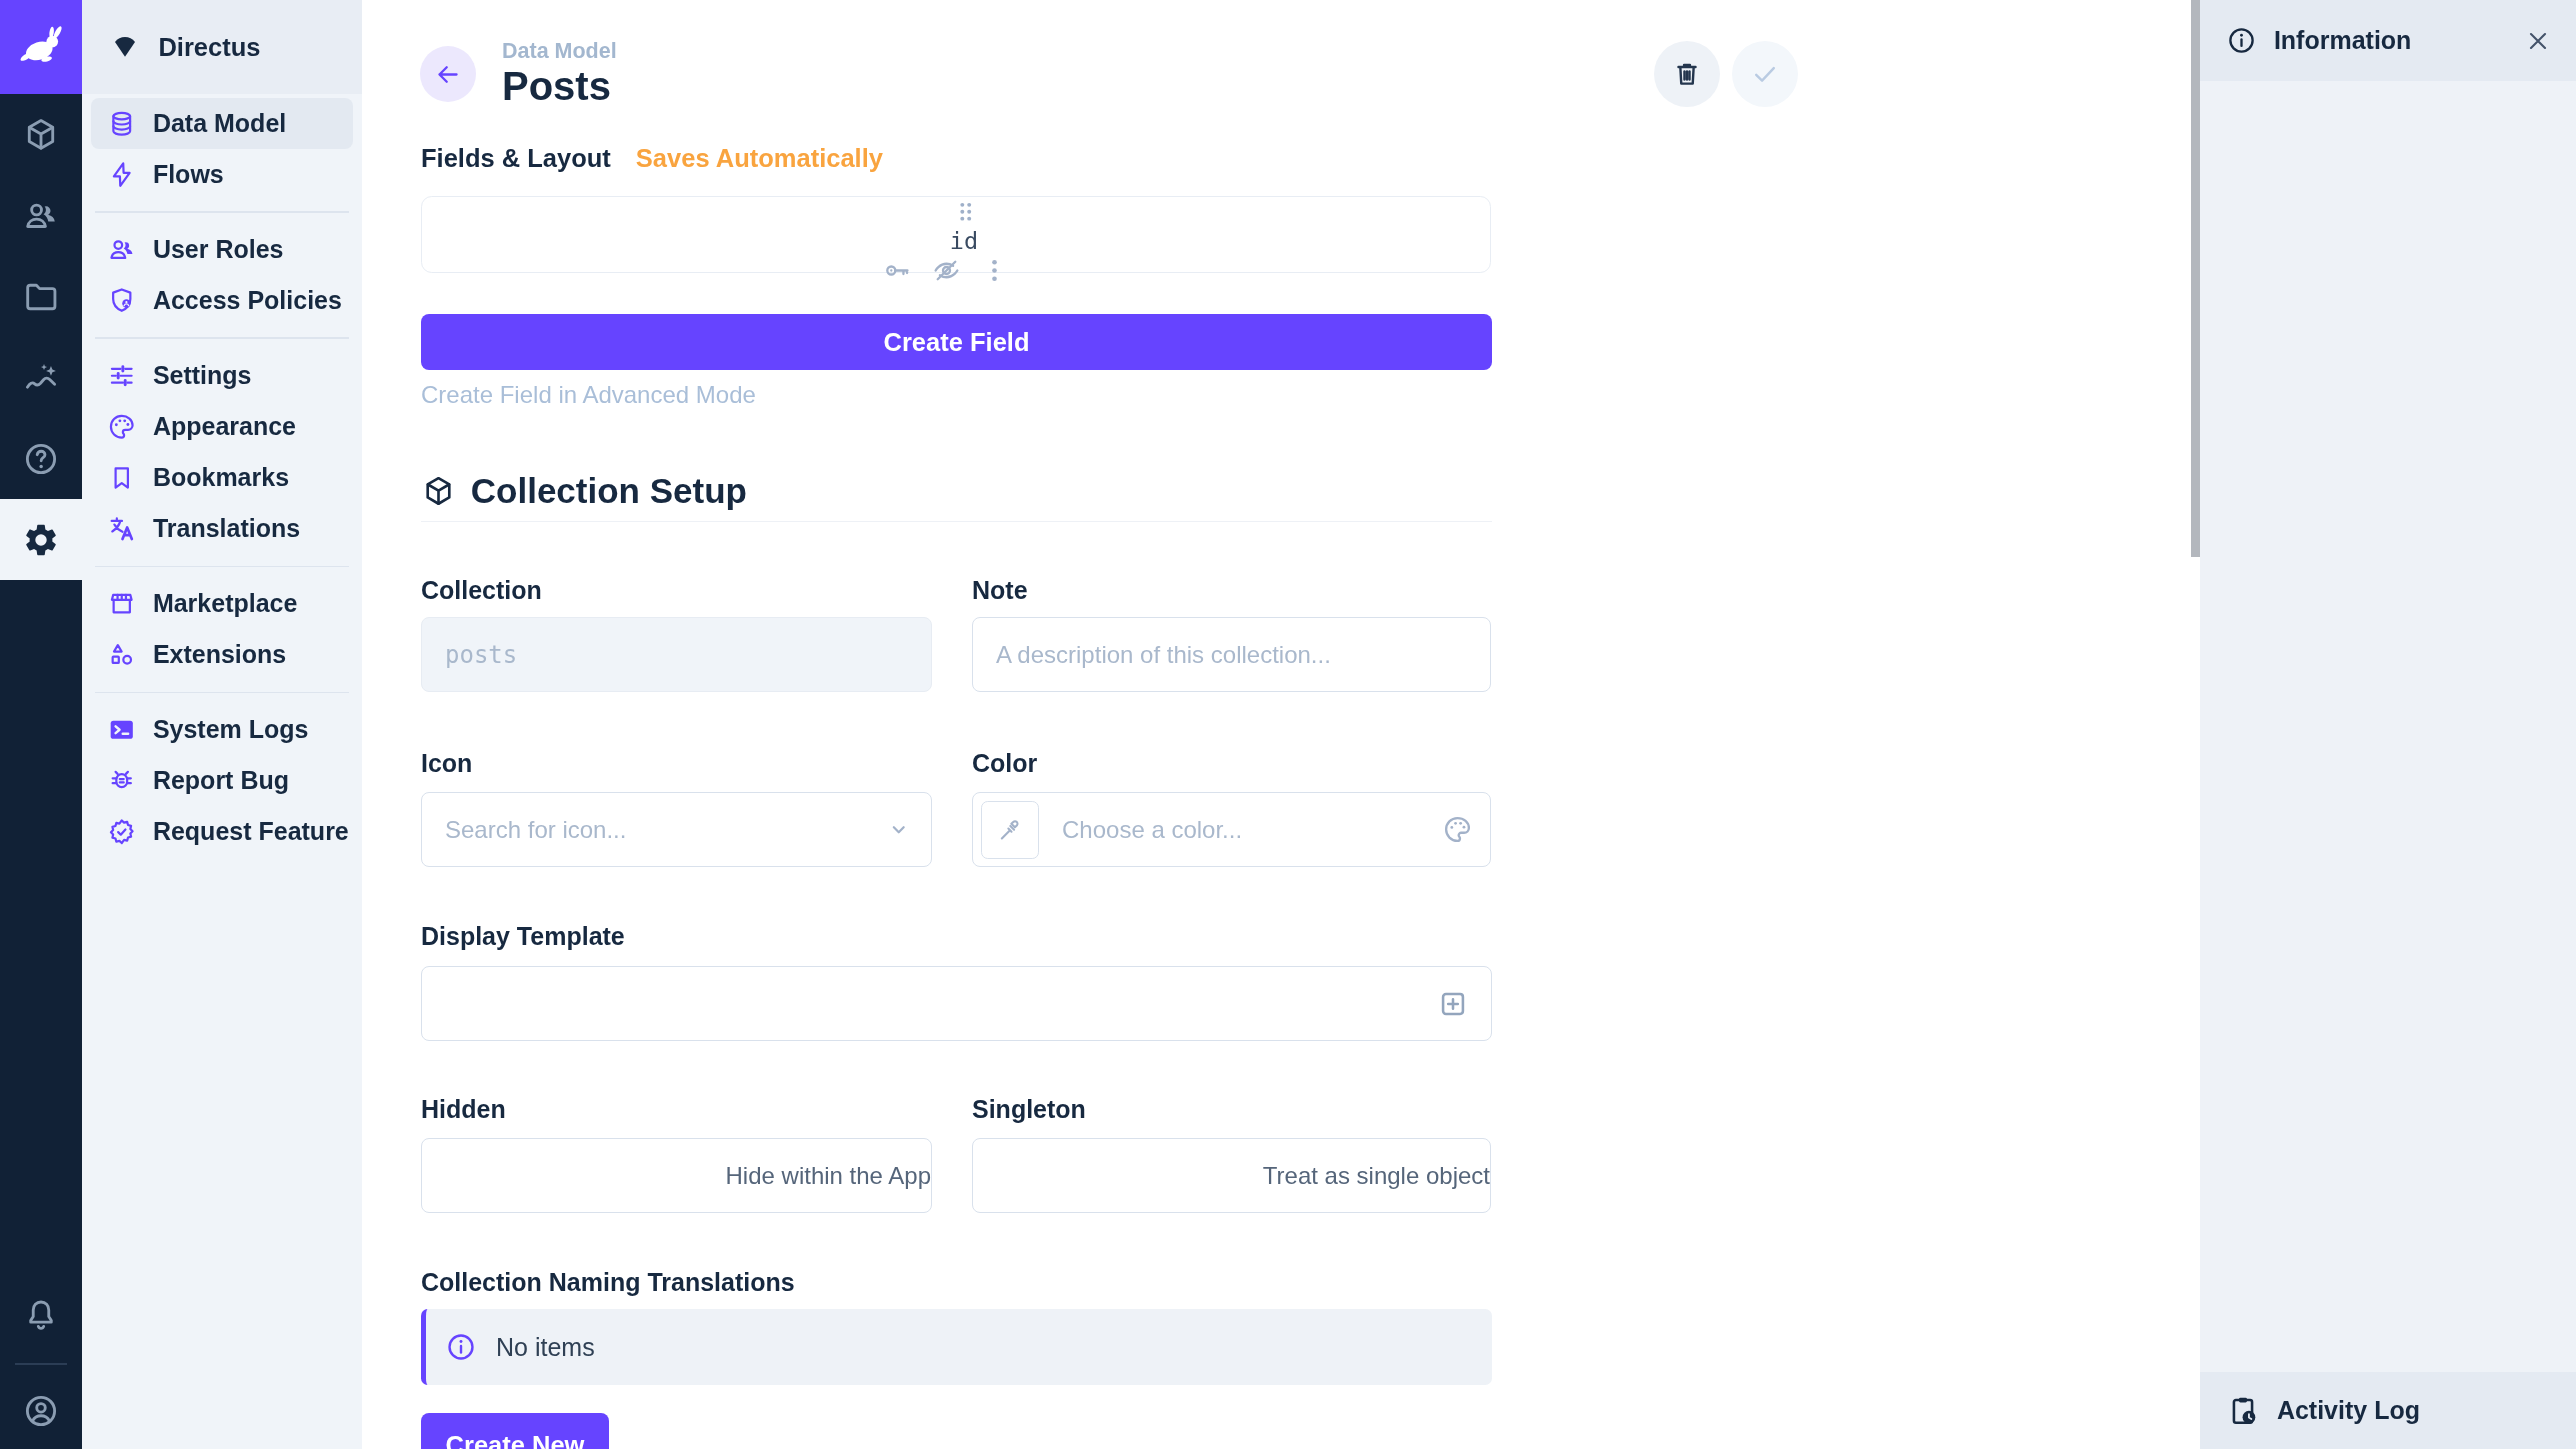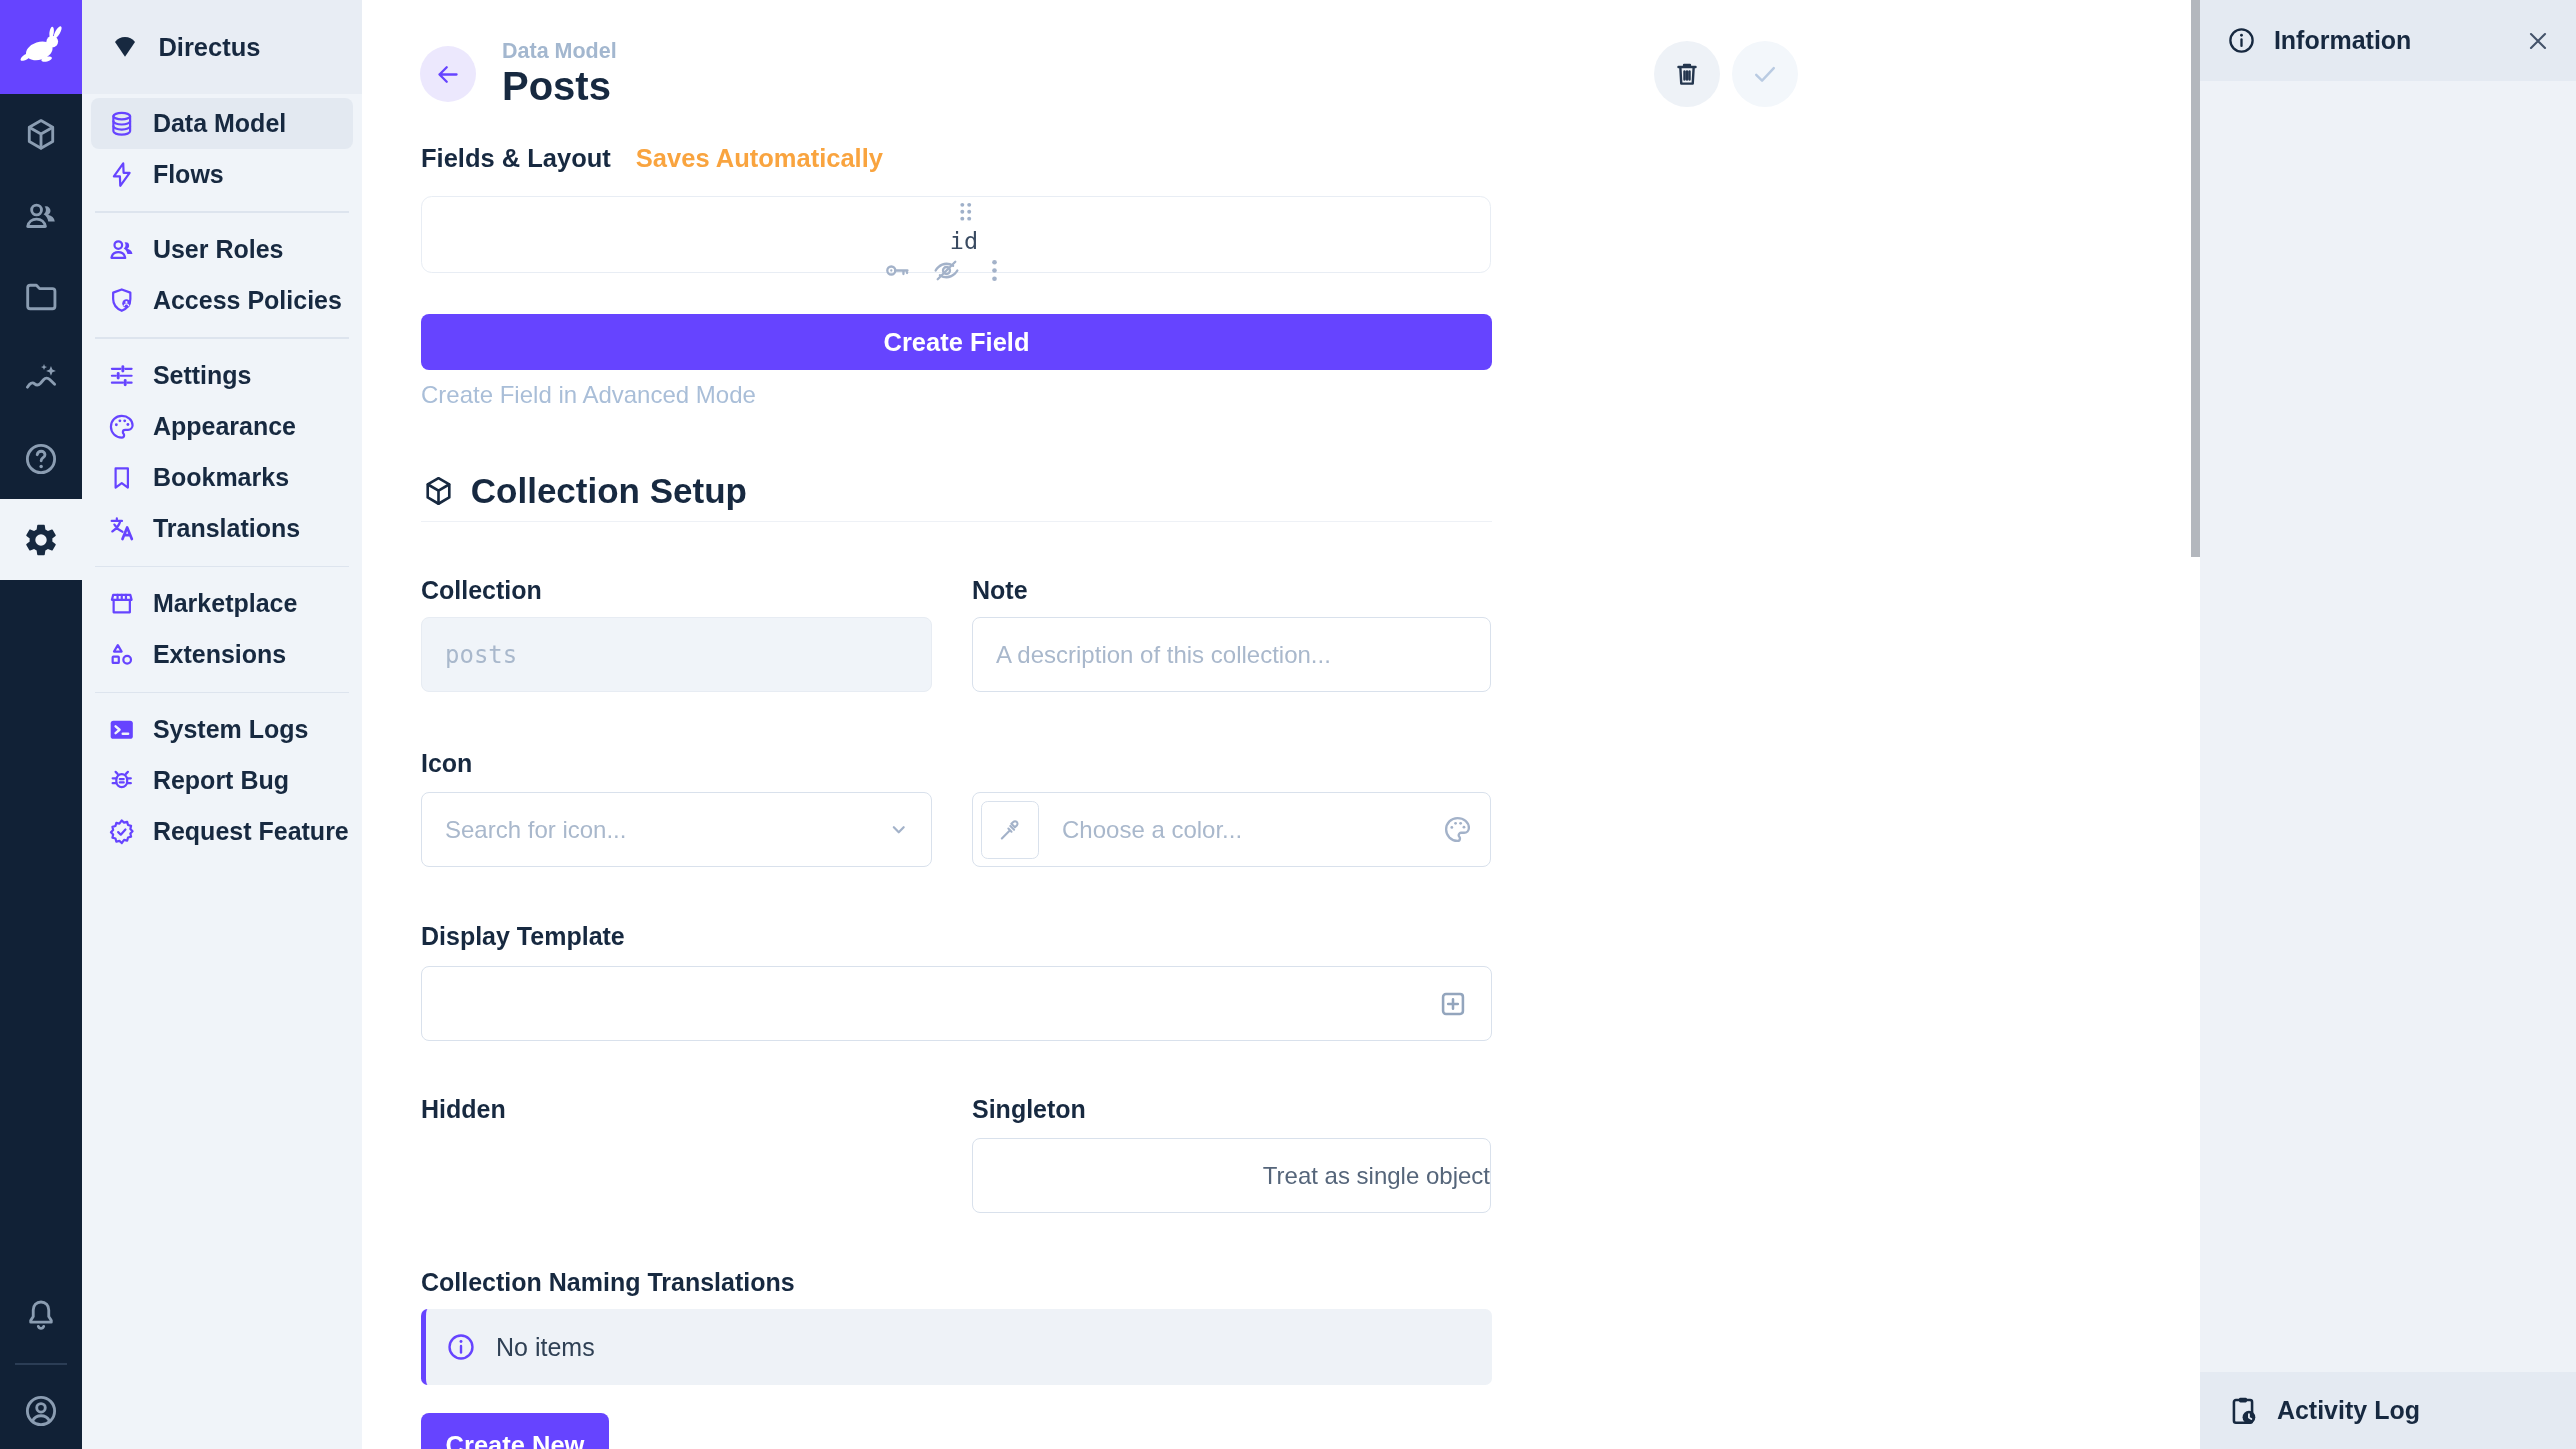--- a/index.html
+++ b/index.html
@@ -398,20 +398,21 @@
       <div class="form-label col-l" style="top:576px">Collection</div>
       <div class="form-label col-r" style="top:576px">Note</div>
       <div class="input-box disabled col-l" style="top:617px">
         <input type="text" disabled="" value="posts" style="">
       </div>
       <div class="input-box col-r" style="top:617px">
         <input type="text" placeholder="A description of this collection..." style="">
       </div>
 
       <div class="form-label col-l" style="top:749px">Icon</div>
+      <div class="form-label col-r" style="top:749px">Color</div>
       <div class="input-box col-l" style="top:792px">
         <input type="text" placeholder="Search for icon..." style="">
         <span class="chevron">
           <svg class="ic" viewBox="0 0 24 24">
               <path d="M8 10l4 4 4-4"></path>
             </svg>
         </span>
       </div>
       <div class="input-box col-r" style="top:792px">
         <span class="swatch-btn">
@@ -439,20 +440,24 @@
         <span class="plusbox-btn">
           <svg class="ic" viewBox="0 0 24 24">
             <rect x="5" y="5" width="14" height="14" rx="2"></rect>
               <path d="M12 8.6v6.8M8.6 12h6.8"></path>
           </svg>
         </span>
       </div>
 
       <div class="form-label col-l" style="top:1095px">Hidden</div>
       <div class="form-label col-r" style="top:1095px">Singleton</div>
+      <div class="input-box col-l" style="top:1138px">
+        <input type="checkbox" class="checkbox" style="">
+        <span class="check-label">Hide within the App</span>
+      </div>
       <div class="input-box col-r" style="top:1138px">
         <input type="checkbox" class="checkbox" style="">
         <span class="check-label">Treat as single object</span>
       </div>
 
       <div class="form-label" style="top:1268px;left:0">Collection Naming Translations</div>
       <div class="notice-box">
         <svg class="ic" viewBox="0 0 24 24">
           <circle cx="12" cy="12" r="8.6"></circle>
             <path d="M12 11.2v5"></path>

